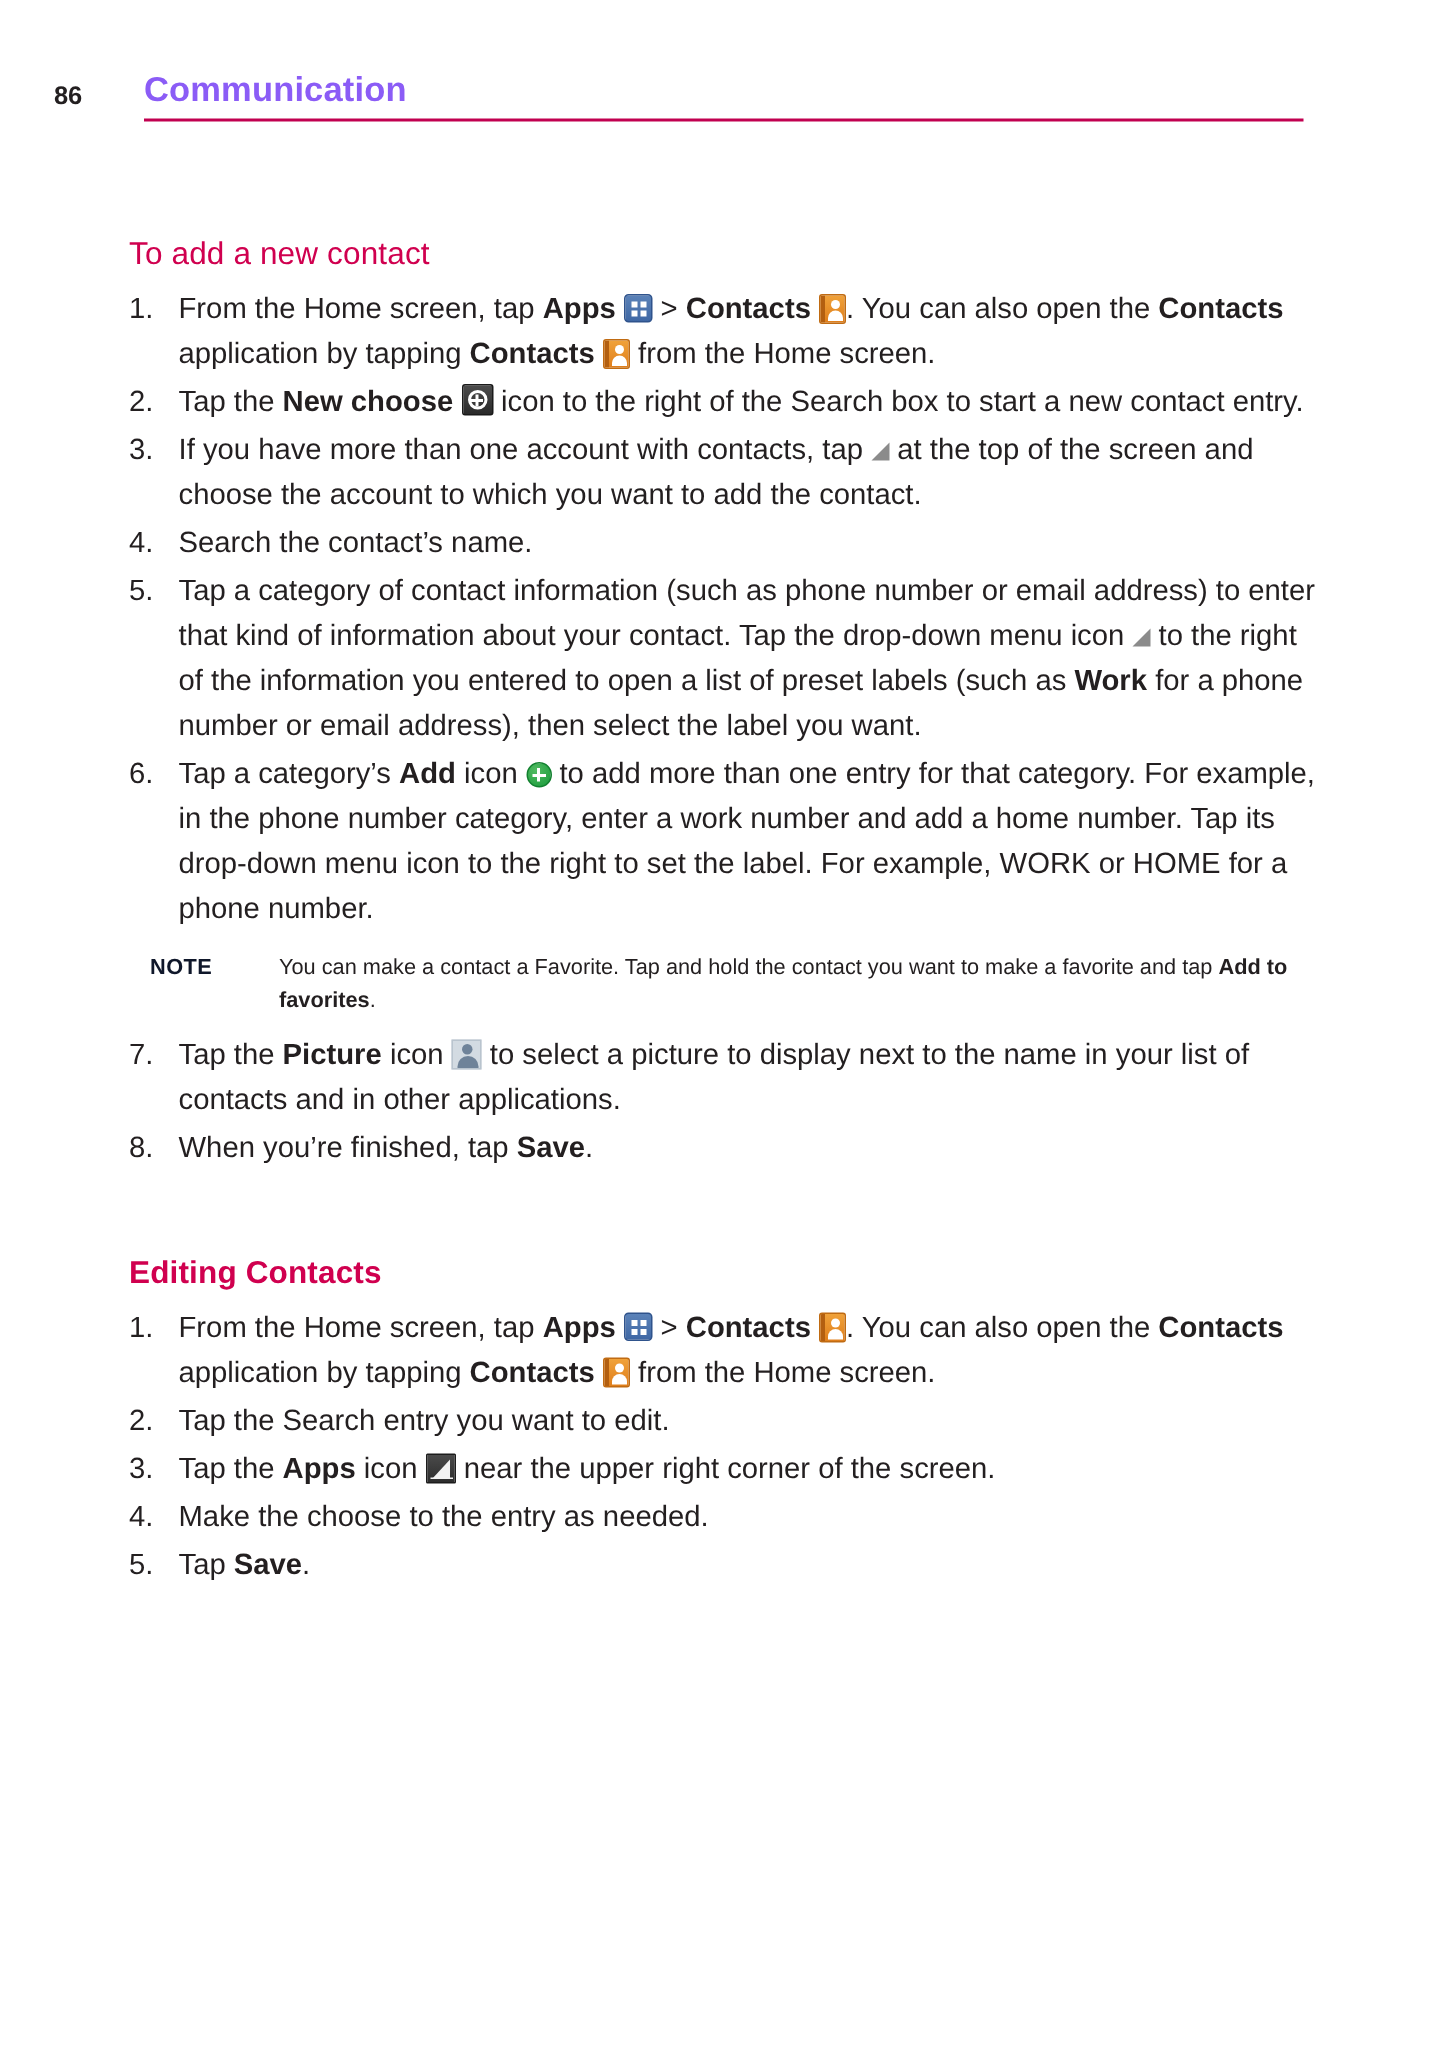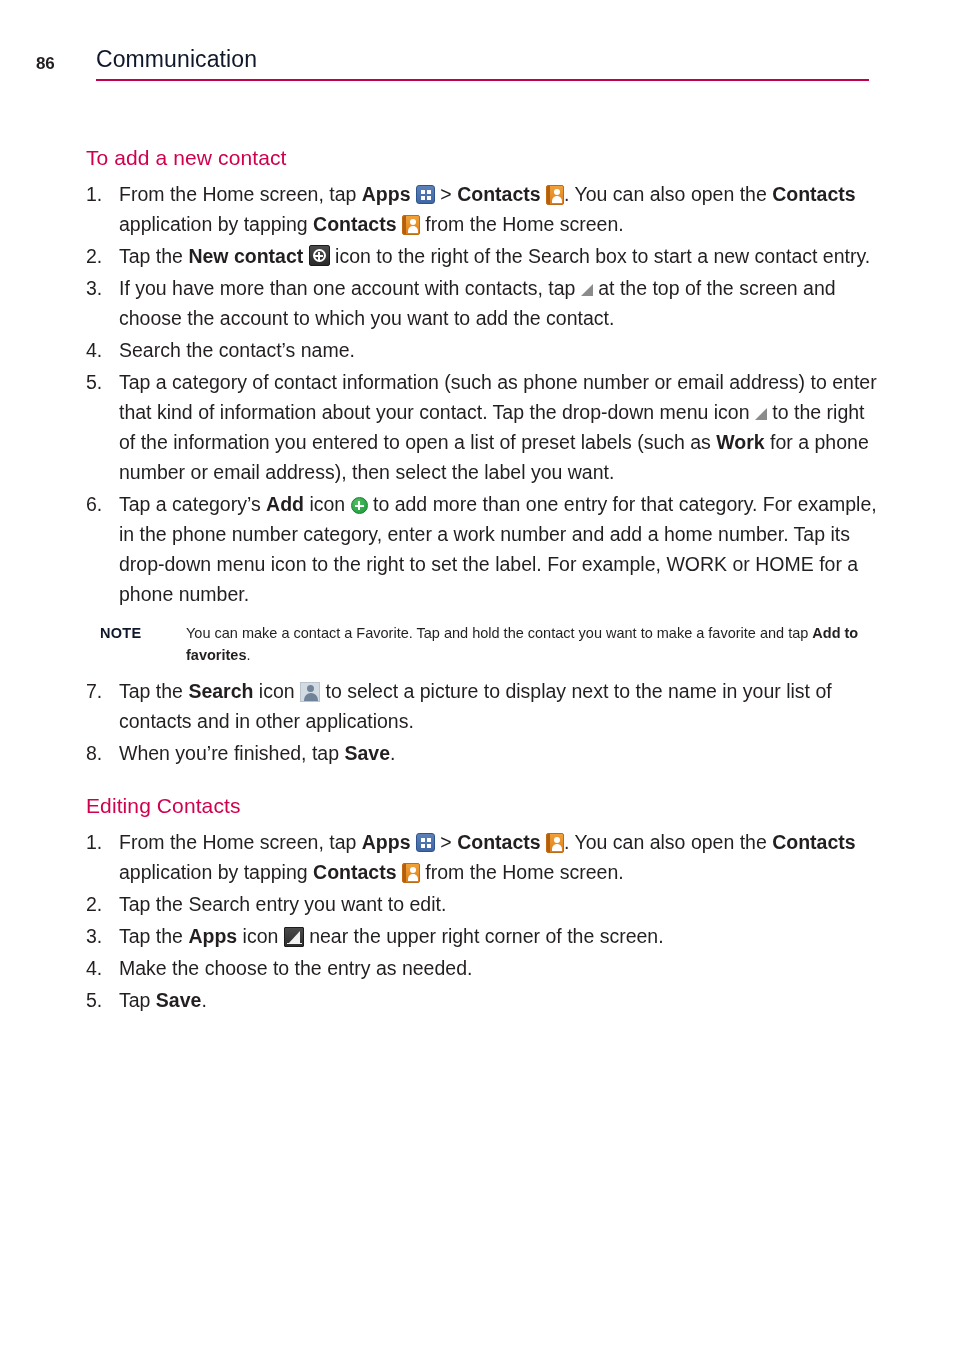--- a/index.html
+++ b/index.html
@@ -37,50 +37,51 @@
     font-size: 17px;
     font-weight: bold;
     color: #231f20;
     letter-spacing: -0.2px;
   }
   .header-title {
     position: absolute;
     left: 96px;
     top: 0px;
     font-size: 23px;
-    font-weight: normal;
-    color: #0f172a;
+    font-weight: bold;
+    color: #8b5cf6;
     letter-spacing: 0.1px;
   }
   .header-rule {
     position: absolute;
     left: 96px;
     top: 33px;
     width: 773px;
     height: 2px;
     background: #c10050;
   }
 
   
   .content {
     position: absolute;
     left: 86px;
-    top: 146px;
+    top: 158px;
     width: 800px;
   }
 
   h2.section-heading {
     font-size: 21px;
     font-weight: normal;
     color: #d0004f;
     margin: 0 0 9px 0;
     letter-spacing: 0.1px;
   }
   h2.section-heading.spaced {
-    margin-top: 26px;
+    margin-top: 57px;
+    font-weight: bold;
   }
 
   ol.steps {
     list-style: none;
     margin: 0;
     padding: 0;
     font-size: 19.5px;
     line-height: 30px;
     color: #231f20;
   }
@@ -308,21 +309,21 @@
   <div class="content">
     <div id="sections-root">
         <h2 class="section-heading">To add a new contact</h2>
         <ol class="steps">
           <li>
             <span class="num">1.</span>
             <span class="step-text">From the Home screen, tap <span class="bold">Apps</span> <span class="icn icn-apps"><i></i><i></i><i></i><i></i></span> &gt; <span class="bold">Contacts</span> <span class="icn icn-contacts"><span class="spine"></span><span class="head"></span><span class="body"></span></span>. You can also open the <span class="bold">Contacts</span> application by tapping <span class="bold">Contacts</span> <span class="icn icn-contacts"><span class="spine"></span><span class="head"></span><span class="body"></span></span> from the Home screen.</span>
           </li>
           <li>
             <span class="num">2.</span>
-            <span class="step-text">Tap the <span class="bold">New contact</span> <span class="icn icn-newcontact"><span class="ring"></span><span class="pv"></span><span class="ph"></span></span> icon to the right of the Search box to start a new contact entry.</span>
+            <span class="step-text">Tap the <span class="bold">New choose</span> <span class="icn icn-newcontact"><span class="ring"></span><span class="pv"></span><span class="ph"></span></span> icon to the right of the Search box to start a new contact entry.</span>
           </li>
           <li>
             <span class="num">3.</span>
             <span class="step-text">If you have more than one account with contacts, tap <span class="icn icn-dropdown"><span class="tri"></span></span> at the top of the screen and choose the account to which you want to add the contact.</span>
           </li>
           <li>
             <span class="num">4.</span>
             <span class="step-text">Search the contact’s name.</span>
           </li>
           <li>
@@ -331,21 +332,21 @@
           </li>
           <li>
             <span class="num">6.</span>
             <span class="step-text">Tap a category’s <span class="bold">Add</span> icon <span class="icn icn-add"><span class="pv"></span><span class="ph"></span></span> to add more than one entry for that category. For example, in the phone number category, enter a work number and add a home number. Tap its drop-down menu icon to the right to set the label. For example, WORK or HOME for a phone number.</span>
           </li>
         </ol>
         <div class="note"><span class="note-label">NOTE</span><span>You can make a contact a Favorite. Tap and hold the contact you want to make a favorite and tap <span class="bold">Add to favorites</span>.</span></div>
         <ol class="steps">
           <li>
             <span class="num">7.</span>
-            <span class="step-text">Tap the <span class="bold">Search</span> icon <span class="icn icn-picture"><span class="head"></span><span class="body"></span></span> to select a picture to display next to the name in your list of contacts and in other applications.</span>
+            <span class="step-text">Tap the <span class="bold">Picture</span> icon <span class="icn icn-picture"><span class="head"></span><span class="body"></span></span> to select a picture to display next to the name in your list of contacts and in other applications.</span>
           </li>
           <li>
             <span class="num">8.</span>
             <span class="step-text">When you’re finished, tap <span class="bold">Save</span>.</span>
           </li>
         </ol>
         <h2 class="section-heading spaced">Editing Contacts</h2>
         <ol class="steps">
           <li>
             <span class="num">1.</span>

